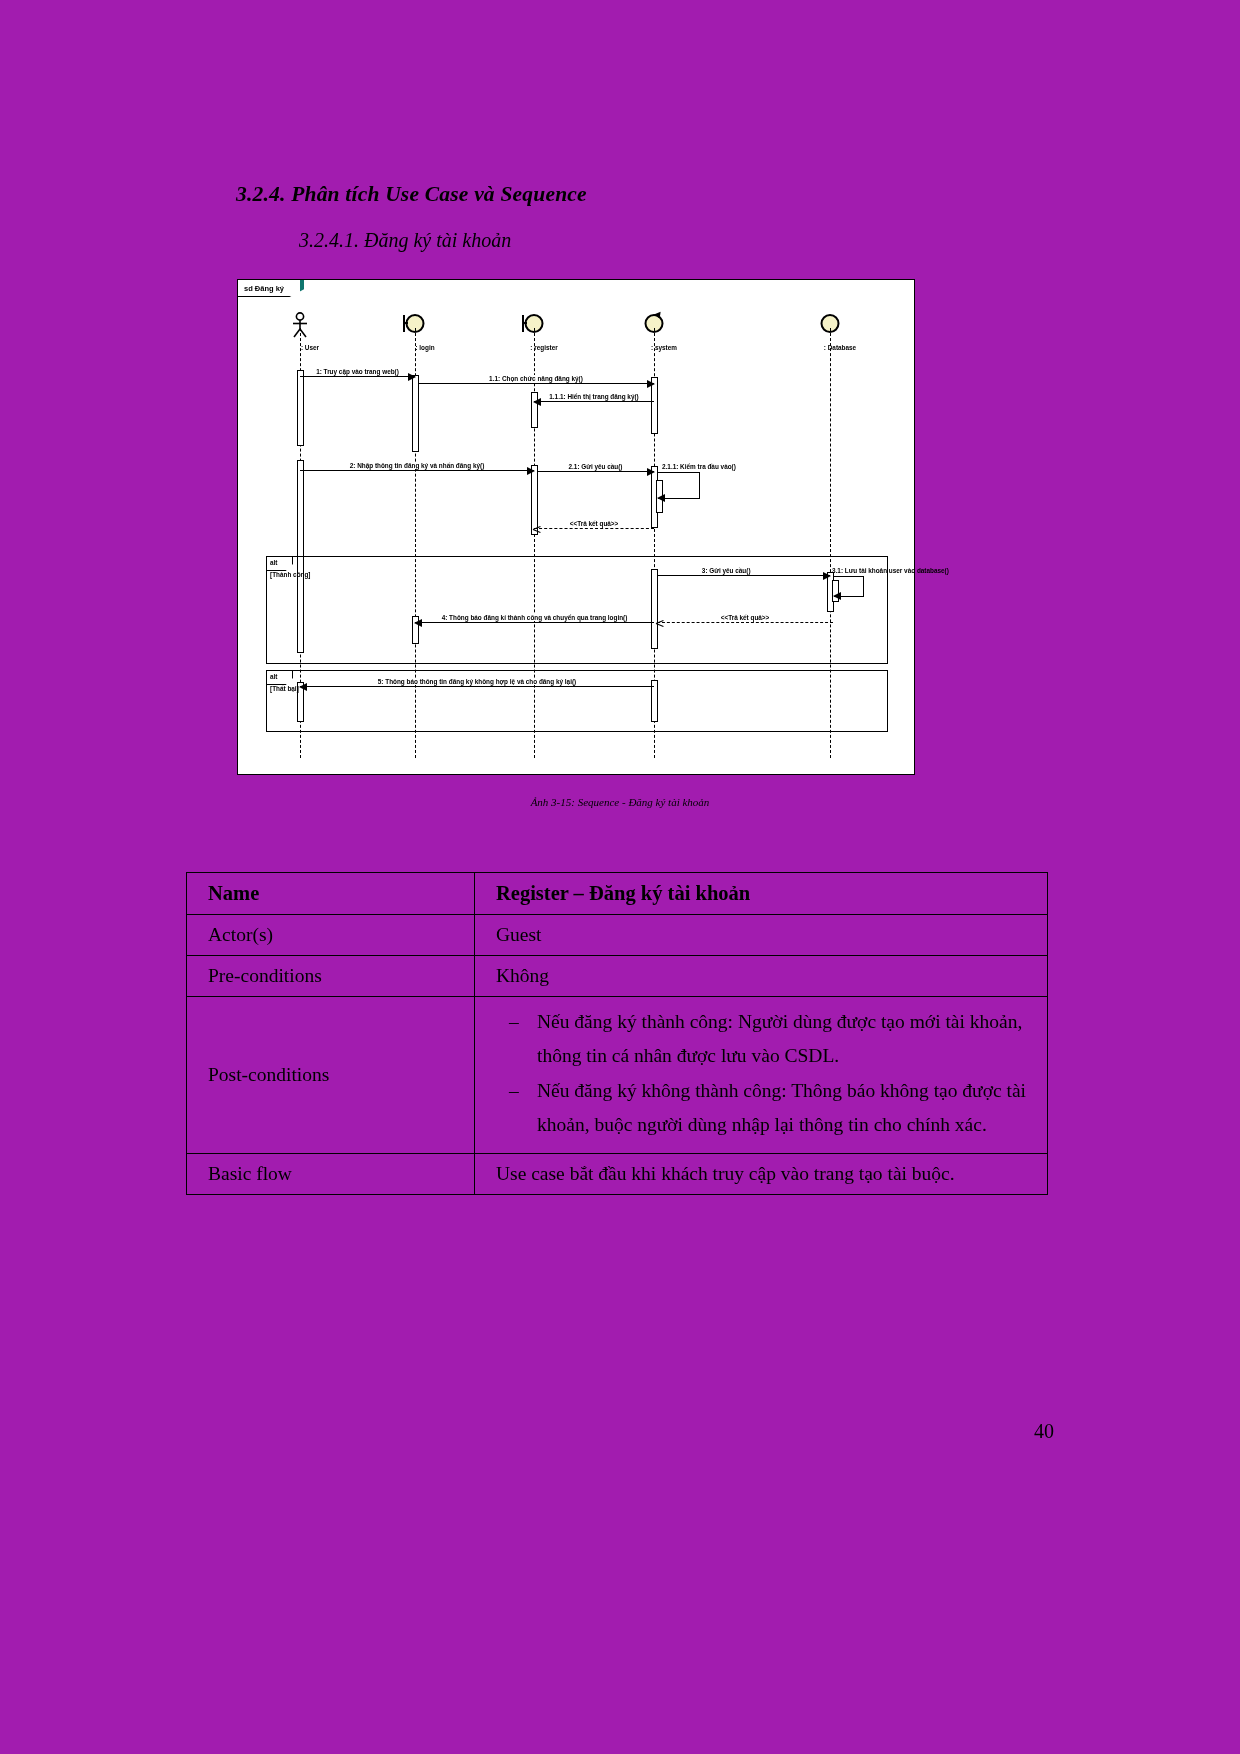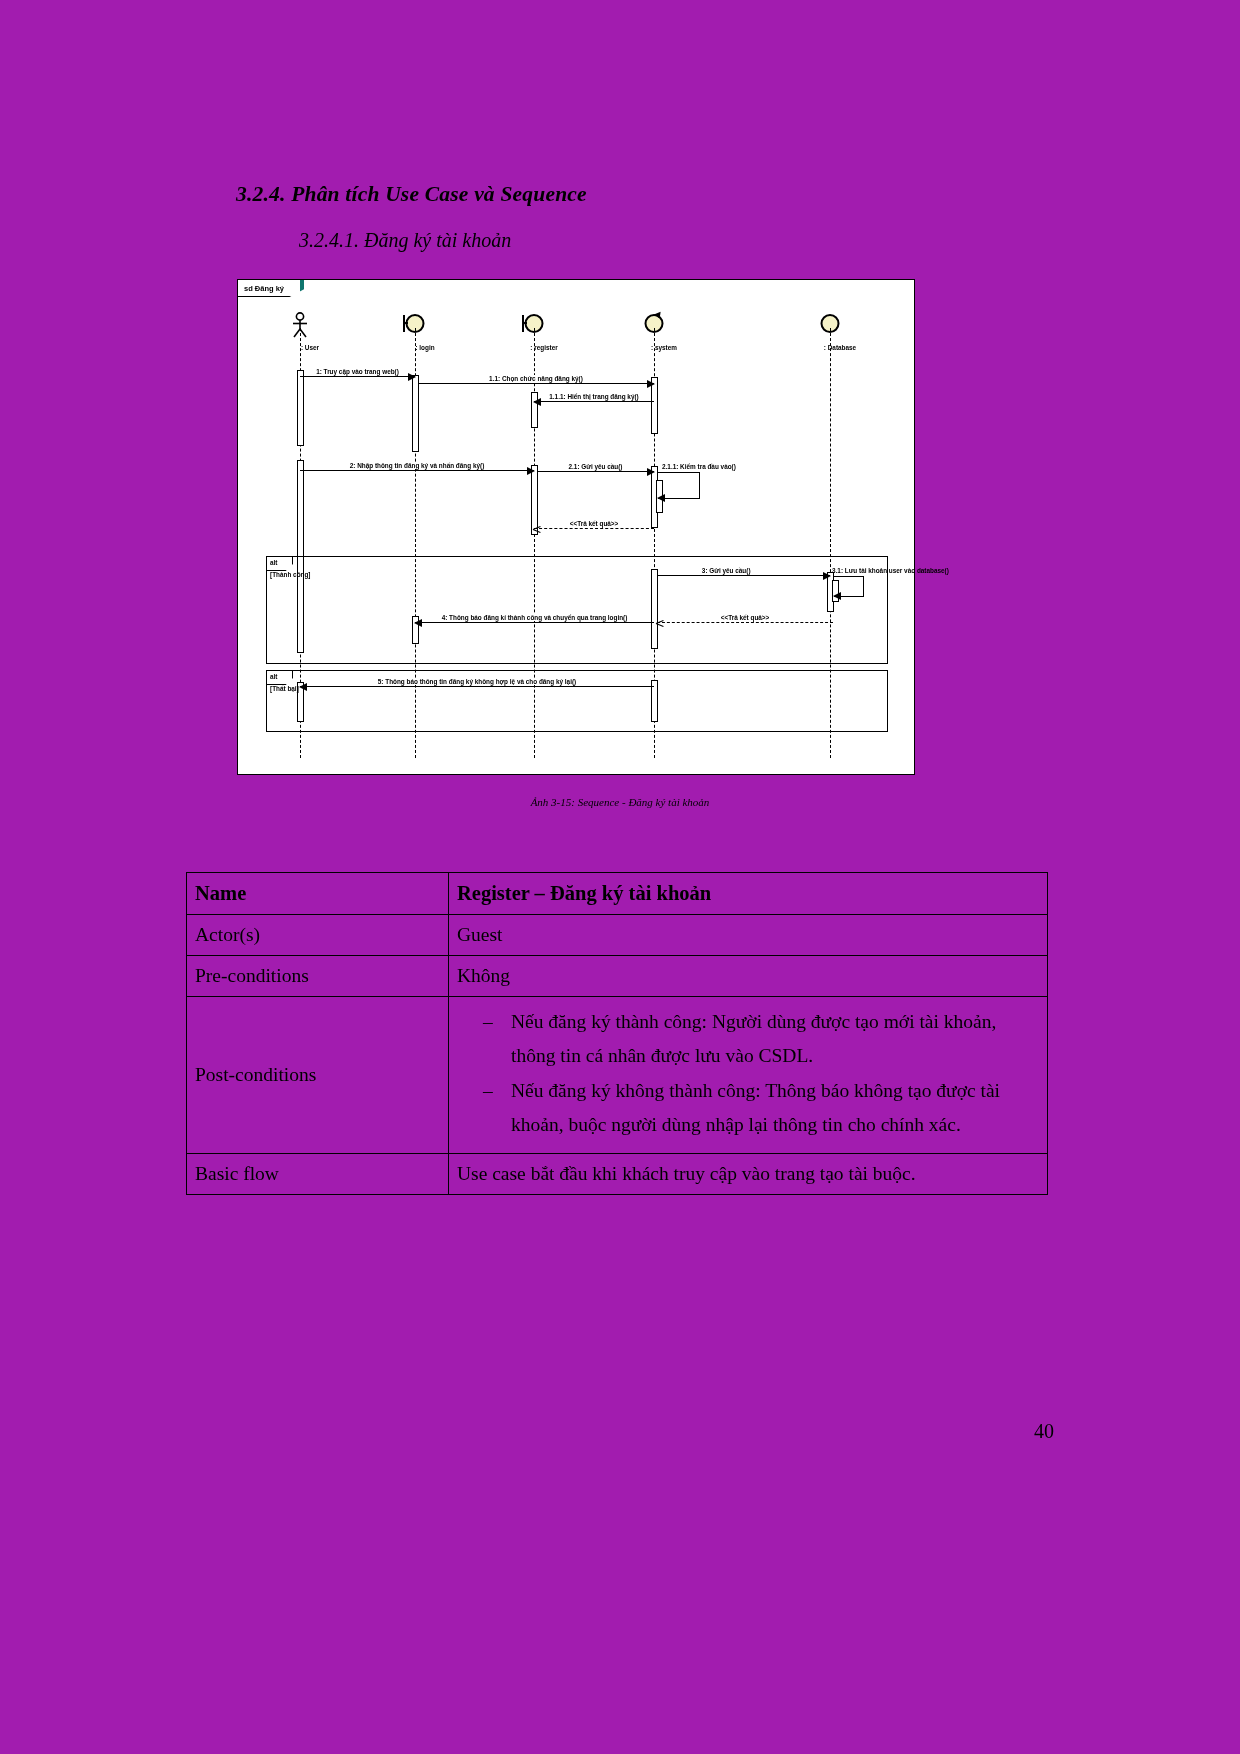--- a/index.html
+++ b/index.html
@@ -269,21 +269,21 @@
     left: 186px;
     top: 872px;
     width: 862px;
     border-collapse: collapse;
     font-family: "Liberation Serif", serif;
     font-size: 19.5px;
     table-layout: fixed;
   }
   .uc-table td {
     border: 1.6px solid #000;
-    padding: 9px 8px;
+    padding: 9px 21px;
     vertical-align: middle;
   }
   .uc-table td.k { width: 245px; }
   .uc-table tr.hdr td { font-weight: bold; font-size: 20.5px; }
   .uc-table td.pc { padding: 6px 11px 10px 28px; }
   .bullets { margin: 0; padding: 0; list-style: none; }
   .bullets li {
     position: relative;
     padding-left: 34px;
     line-height: 1.72;

